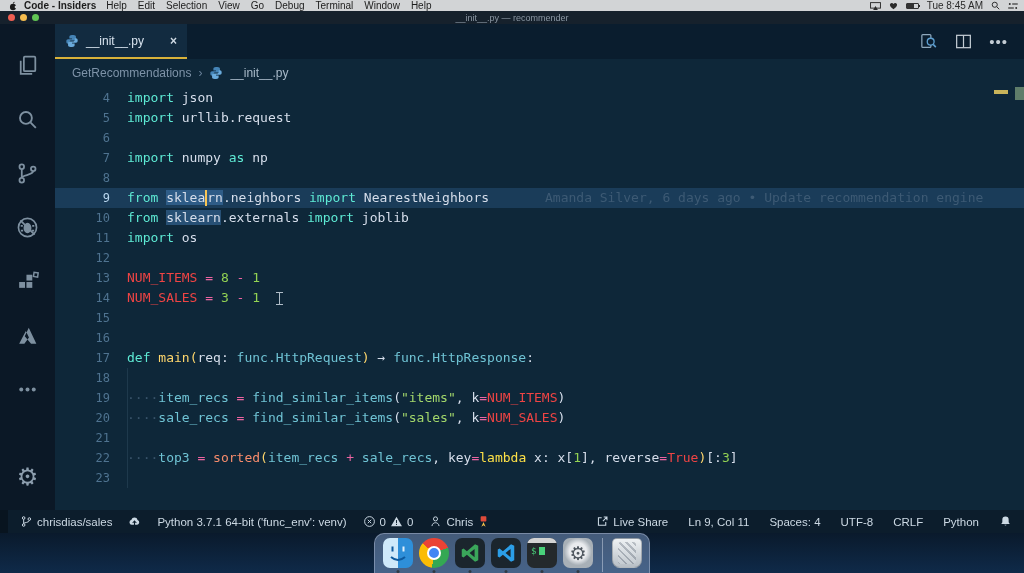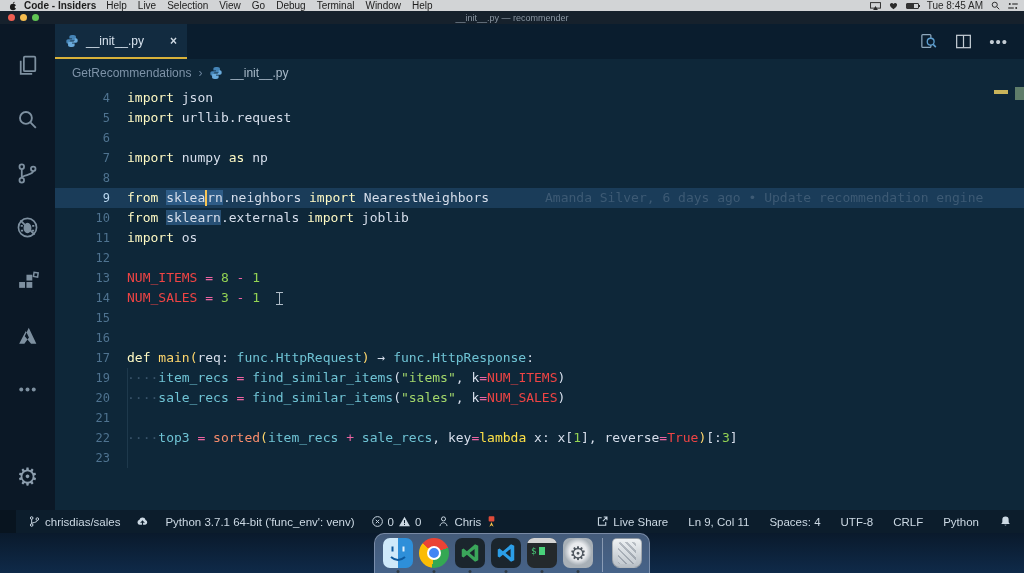--- a/index.html
+++ b/index.html
@@ -84,21 +84,21 @@
     flex:0 0 55px; text-align:right; color:#4f7390; font-size:12px;
     user-select:none;
   }
   .line .code { padding-left:17px; }
   .line.current { background:#1a3c59; }
   .line.current .gutter { color:#b9d7ef; }
   .line.guide::before {
     content:""; position:absolute; left:72px; top:0; bottom:0; width:1px;
     background:rgba(125,160,190,0.15);
   }
-  .tk-kw { color:#fef9c3; }
+  .tk-kw { color:#5eead4; }
   .tk-id { color:#d6deeb; }
   .tk-teal { color:#6fc3d4; }
   .tk-const { color:#ef4444; }
   .tk-op { color:#ec64a2; }
   .tk-num { color:#93d353; }
   .tk-str { color:#a3d76b; }
   .tk-fn { color:#ffd76d; }
   .tk-paren { color:#ffd76d; }
   .tk-builtin { color:#f78c6c; }
   .tk-lam { color:#fde047; }
@@ -115,21 +115,21 @@
     box-shadow:0 12px 0 #cdd8e2;
   }
   .blame { position:absolute; left:490px; top:0; color:#3d5a74; font-size:13px; white-space:pre; }
 
   
   #ruler-yellow { position:absolute; right:16px; top:3px; width:14px; height:4px; background:#c9b45a; }
   #ruler-green  { position:absolute; right:0; top:0; width:9px; height:13px; background:#5f7d6a; }
 
   
   #statusbar {
-    position:absolute; left:16px; right:0; bottom:40px; height:23px;
+    position:absolute; left:8px; right:0; bottom:40px; height:23px;
     background:#0c1d2c; display:flex; align-items:center;
     color:#ccd9e4; font-size:11.5px; padding:0 12px; z-index:6;
   }
   .sb-item { display:flex; align-items:center; gap:4px; margin-right:16px; white-space:nowrap; }
   .sb-item svg { width:13px; height:13px; display:block; }
   #sb-right { margin-left:auto; display:flex; align-items:center; }
   #sb-right .sb-item { margin-right:0; margin-left:20px; }
 
   
   #desktop {
@@ -172,21 +172,21 @@
     <span class="apple">
       <svg width="8" height="10" viewBox="0 0 12 14">
           <ellipse cx="6" cy="8.5" rx="4.6" ry="5" fill="#1a1a1a"></ellipse>
           <path d="M6 3.6c0-1.6 1-2.6 2.4-2.8.1 1.5-1 2.7-2.4 2.8z" fill="#1a1a1a"></path>
           <circle cx="10.4" cy="8.5" r="1.9" fill="#d2d4d6"></circle>
         </svg>
     </span>
     <span class="app-name">Code - Insiders</span>
     <span id="menu-items">
         <span class="menu-item">Help</span>
-        <span class="menu-item">Live</span>
+        <span class="menu-item">Edit</span>
         <span class="menu-item">Selection</span>
         <span class="menu-item">View</span>
         <span class="menu-item">Go</span>
         <span class="menu-item">Debug</span>
         <span class="menu-item">Terminal</span>
         <span class="menu-item">Window</span>
         <span class="menu-item">Help</span>
       </span>
     <span id="menubar-right">
       <span class="mb-ico">
@@ -340,20 +340,21 @@
         <div class="line"><span class="gutter">8</span></div>
         <div class="line current"><span class="gutter">9</span><span class="code"><span class="tk-kw">from</span><span class="tk-id"> </span><span class="tk-id hlw">sklea</span><span class="caret"></span><span class="tk-id hlw">rn</span><span class="tk-id">.neighbors </span><span class="tk-kw">import</span><span class="tk-id"> NearestNeighbors</span></span><span class="blame">Amanda Silver, 6 days ago • Update recommendation engine</span></div>
         <div class="line"><span class="gutter">10</span><span class="code"><span class="tk-kw">from</span><span class="tk-id"> </span><span class="tk-id hlw">sklearn</span><span class="tk-id">.externals </span><span class="tk-kw">import</span><span class="tk-id"> joblib</span></span></div>
         <div class="line"><span class="gutter">11</span><span class="code"><span class="tk-kw">import</span><span class="tk-id"> os</span></span></div>
         <div class="line"><span class="gutter">12</span><span class="code"></span></div>
         <div class="line"><span class="gutter">13</span><span class="code"><span class="tk-const">NUM_ITEMS</span><span class="tk-id"> </span><span class="tk-op">=</span><span class="tk-id"> </span><span class="tk-num">8</span><span class="tk-id"> </span><span class="tk-op">-</span><span class="tk-id"> </span><span class="tk-num">1</span></span></div>
         <div class="line"><span class="gutter">14</span><span class="code"><span class="tk-const">NUM_SALES</span><span class="tk-id"> </span><span class="tk-op">=</span><span class="tk-id"> </span><span class="tk-num">3</span><span class="tk-id"> </span><span class="tk-op">-</span><span class="tk-id"> </span><span class="tk-num">1</span><span class="tk-id">  </span><span class="ibeam"></span></span></div>
         <div class="line"><span class="gutter">15</span><span class="code"></span></div>
         <div class="line"><span class="gutter">16</span><span class="code"></span></div>
         <div class="line"><span class="gutter">17</span><span class="code"><span class="tk-kw">def</span><span class="tk-id"> </span><span class="tk-fn">main</span><span class="tk-paren">(</span><span class="tk-id">req</span><span class="tk-id">: </span><span class="tk-teal">func.HttpRequest</span><span class="tk-paren">)</span><span class="tk-id"> → </span><span class="tk-teal">func.HttpResponse</span><span class="tk-id">:</span></span></div>
+        <div class="line guide"><span class="gutter">18</span><span class="code"></span></div>
         <div class="line guide"><span class="gutter">19</span><span class="code"><span class="tk-ws">····</span><span class="tk-teal">item_recs</span><span class="tk-id"> </span><span class="tk-op">=</span><span class="tk-id"> </span><span class="tk-teal">find_similar_items</span><span class="tk-id">(</span><span class="tk-str">"items"</span><span class="tk-id">, k</span><span class="tk-op">=</span><span class="tk-const">NUM_ITEMS</span><span class="tk-id">)</span></span></div>
         <div class="line guide"><span class="gutter">20</span><span class="code"><span class="tk-ws">····</span><span class="tk-teal">sale_recs</span><span class="tk-id"> </span><span class="tk-op">=</span><span class="tk-id"> </span><span class="tk-teal">find_similar_items</span><span class="tk-id">(</span><span class="tk-str">"sales"</span><span class="tk-id">, k</span><span class="tk-op">=</span><span class="tk-const">NUM_SALES</span><span class="tk-id">)</span></span></div>
         <div class="line guide"><span class="gutter">21</span><span class="code"></span></div>
         <div class="line guide"><span class="gutter">22</span><span class="code"><span class="tk-ws">····</span><span class="tk-teal">top3</span><span class="tk-id"> </span><span class="tk-op">=</span><span class="tk-id"> </span><span class="tk-builtin">sorted</span><span class="tk-paren">(</span><span class="tk-teal">item_recs</span><span class="tk-id"> </span><span class="tk-op">+</span><span class="tk-id"> </span><span class="tk-teal">sale_recs</span><span class="tk-id">, key</span><span class="tk-op">=</span><span class="tk-lam">lambda</span><span class="tk-id"> x: x[</span><span class="tk-num">1</span><span class="tk-id">], reverse</span><span class="tk-op">=</span><span class="tk-const">True</span><span class="tk-paren">)</span><span class="tk-id">[:</span><span class="tk-num">3</span><span class="tk-id">]</span></span></div>
         <div class="line guide"><span class="gutter">23</span><span class="code"></span></div>
       </div>
     <div id="ruler-yellow"></div>
     <div id="ruler-green"></div>
   </div>
 

